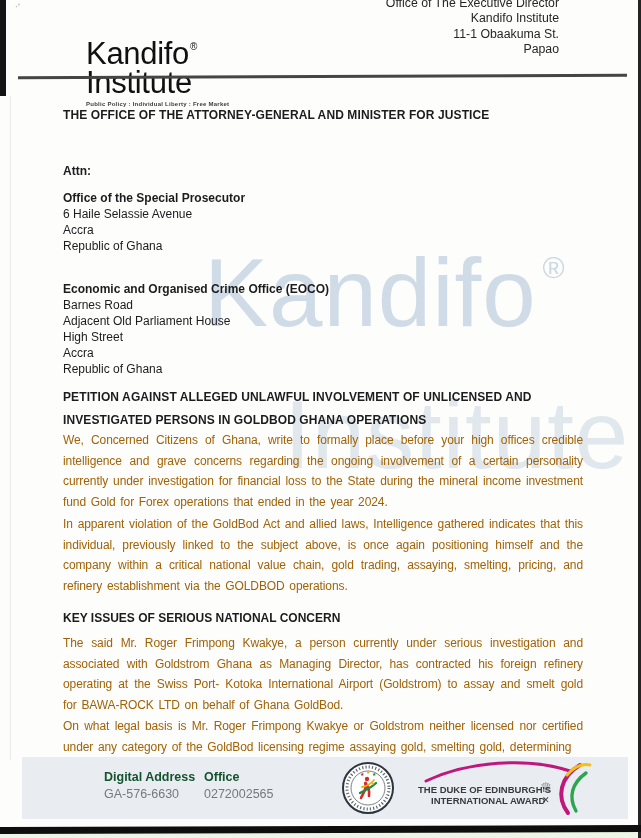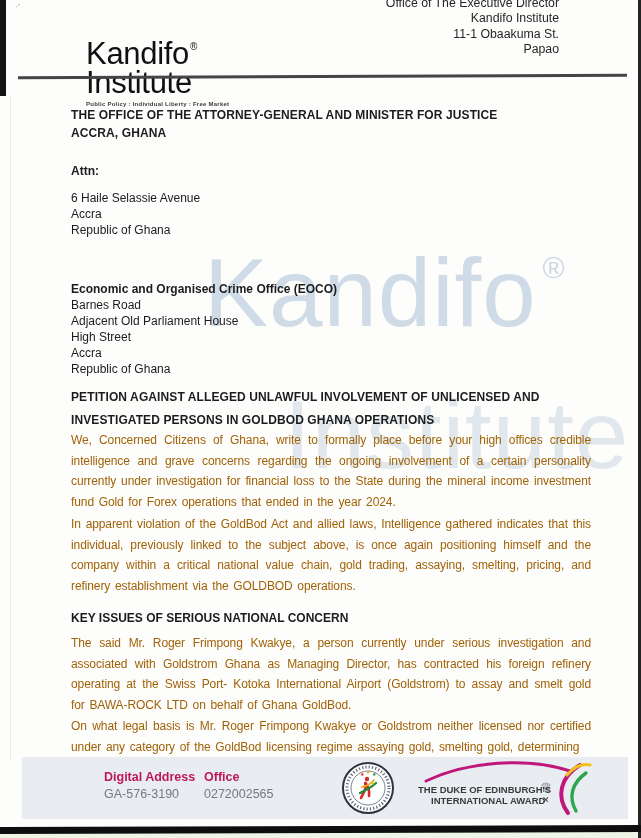--- a/index.html
+++ b/index.html
@@ -25,41 +25,41 @@
   .sender { position:absolute; right:82px; top:-4px; text-align:right; font-size:12.3px; line-height:15.4px; color:#262626; z-index:2; }
   .header-rule { position:absolute; left:18px; top:75px; width:609px; height:3px; background:#454545; transform:rotate(-0.25deg); z-index:2; }
 
   
   .wm { position:absolute; z-index:0; font-size:96px; letter-spacing:1px; white-space:nowrap; }
   .wm1 { left:204px; top:238px; color:rgba(170,192,212,0.55); }
   .wm1 .wm-reg { font-size:30px; vertical-align:48px; margin-left:6px; color:rgba(170,192,212,0.6); }
   .wm2 { left:284px; top:380px; color:rgba(176,196,214,0.38); }
 
   
-  .blk { position:absolute; left:71px; width:520px; z-index:1; font-size:12px; }
+  .blk { position:absolute; left:63px; width:520px; z-index:1; font-size:12px; }
   .bold { font-weight:700; }
   .addr-line { line-height:16px; }
   .recipient-heading { top:107px; line-height:17.5px; font-weight:700; letter-spacing:0.1px; }
   .attn { top:164px; font-weight:700; }
   .addr1 { top:190px; }
   .addr2 { top:281px; }
   .subject { top:386px; font-weight:700; line-height:23px; letter-spacing:0.1px; }
   .para { text-align:justify; line-height:20.5px; letter-spacing:-0.1px; word-spacing:1.5px; color:#a16207; }
   .para1 { top:430px; }
   .para2 { top:514px; }
   .section-heading { top:611px; font-weight:700; }
   .para3 { top:633px; }
   .para4 { top:716px; }
 
   
   .footer-band { position:absolute; left:22px; top:757px; width:606px; height:62px; background:#e9edf2; z-index:3; }
   .contact { position:absolute; top:12px; }
   .contact-digital { left:82px; }
   .contact-office  { left:182px; }
-  .contact-label { font-size:12.5px; font-weight:700; color:#be185d; line-height:17px; }
+  .contact-label { font-size:12.5px; font-weight:700; color:#14532d; line-height:17px; }
   .contact-value { font-size:12.5px; color:#75797f; line-height:17px; }
   .seal { position:absolute; left:318px; top:3px; }
   .duke { position:absolute; left:396px; top:2px; }
 </style>
 </head>
 <body>
 
 <div class="page">
 
   <div class="scan-left-bar"></div>
@@ -82,26 +82,26 @@
     <div>Office of The Executive Director</div>
     <div>Kandifo Institute</div>
     <div>11-1 Obaakuma St.</div>
     <div>Papao</div>
   </div>
 
   <div class="header-rule"></div>
 
   <div class="blk recipient-heading">
     <div>THE OFFICE OF THE ATTORNEY-GENERAL AND MINISTER FOR JUSTICE</div>
-    <div>ACCRA, GHANA</div>
   </div>
 
   <div class="blk attn">Attn:</div>
 
   <div class="blk addr1">
+    <div class="bold addr-line">Office of the Special Prosecutor</div>
     <div class="addr-line">6 Haile Selassie Avenue</div>
     <div class="addr-line">Accra</div>
     <div class="addr-line">Republic of Ghana</div>
   </div>
 
   <div class="blk addr2">
     <div class="bold addr-line">Economic and Organised Crime Office (EOCO)</div>
     <div class="addr-line">Barnes Road</div>
     <div class="addr-line">Adjacent Old Parliament House</div>
     <div class="addr-line">High Street</div>
@@ -118,21 +118,21 @@
   <div class="blk para para2">In apparent violation of the GoldBod Act and allied laws, Intelligence gathered indicates that this individual, previously linked to the subject above, is once again positioning himself and the company within a critical national value chain, gold trading, assaying, smelting, pricing, and refinery establishment via the GOLDBOD operations.</div>
 
   <div class="blk section-heading">KEY ISSUES OF SERIOUS NATIONAL CONCERN</div>
 
   <div class="blk para para3">The said Mr. Roger Frimpong Kwakye, a person currently under serious investigation and associated with Goldstrom Ghana as Managing Director, has contracted his foreign refinery operating at the Swiss Port- Kotoka International Airport (Goldstrom) to assay and smelt gold for BAWA-ROCK LTD on behalf of Ghana GoldBod.</div>
   <div class="blk para para4">On what legal basis is Mr. Roger Frimpong Kwakye or Goldstrom neither licensed nor certified under any category of the GoldBod licensing regime assaying gold, smelting gold, determining</div>
 
   <div class="footer-band">
     <div class="contact contact-digital">
       <div class="contact-label">Digital Address</div>
-      <div class="contact-value">GA-576-3190</div>
+      <div class="contact-value">GA-576-6630</div>
     </div>
     <div class="contact contact-office">
       <div class="contact-label">Office</div>
       <div class="contact-value">0272002565</div>
     </div>
 
     <div class="seal">
       <svg width="56" height="56" viewBox="0 0 56 56">
         <circle cx="28" cy="28" r="25" fill="#ffffff" stroke="#2c3540" stroke-width="2"></circle>
         <circle cx="28" cy="28" r="21" fill="none" stroke="#2c3540" stroke-width="3" stroke-dasharray="1.2,2.1" opacity="0.75"></circle>

